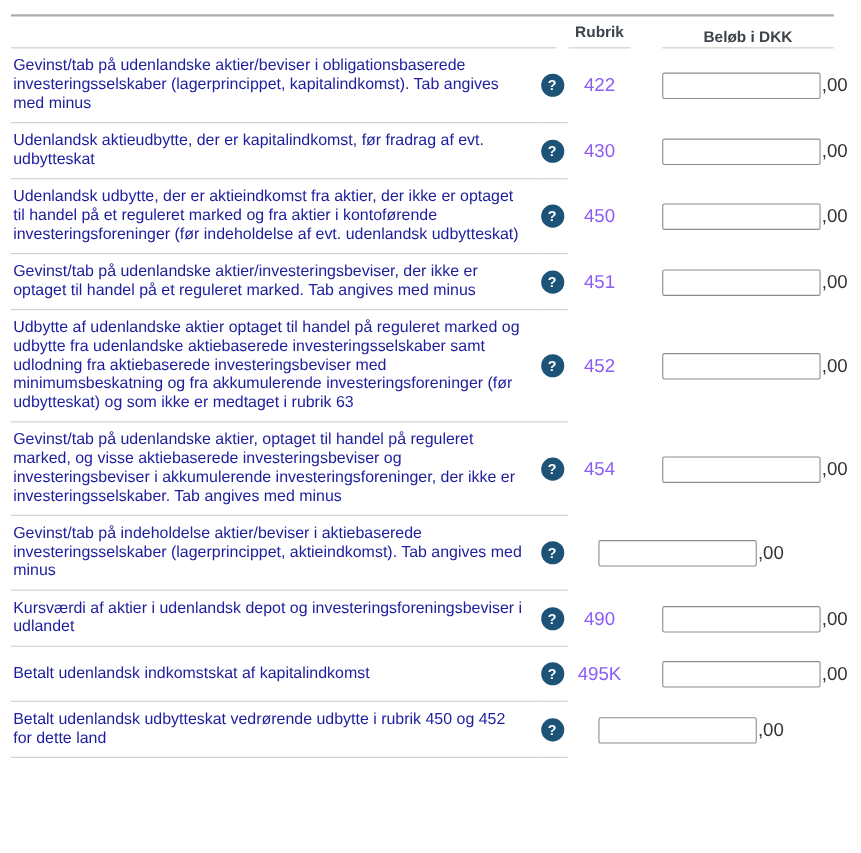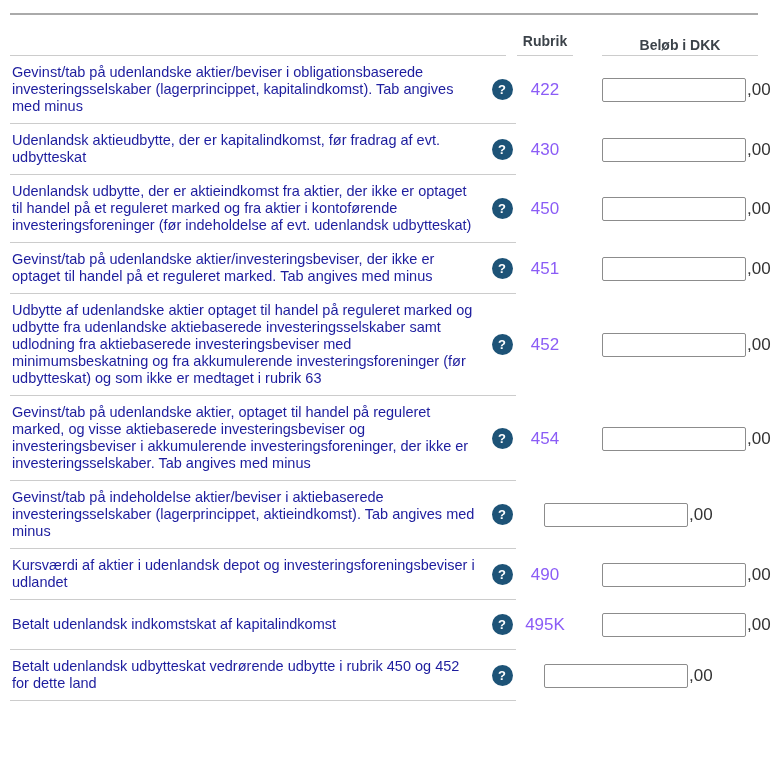--- a/index.html
+++ b/index.html
@@ -1,21 +1,21 @@
 <!DOCTYPE html>
 <html lang="da"><head>
 <meta charset="utf-8">
 <style>
   html,body{margin:0;padding:0;background:#fff;}
   body{font-family:"Liberation Sans",sans-serif;}
   .page{width:783px;height:775px;overflow:hidden;box-sizing:border-box;padding:13px 0 0 10px;background:#fff;}
   .topline{width:748px;height:2px;background:#aaaaaa;}
   .grid-cols{display:grid;grid-template-columns:478px 28px 58px 1fr;}
   
-  .hdr{height:41px;align-items:end;}
+  .hdr{height:29px;align-items:end;}
   .hdr-desc-underline{grid-column:1/3;border-bottom:1px solid #cccccc;margin-right:10px;height:100%;}
   .hdr-rubrik{border-bottom:1px solid #cccccc;text-align:center;font-weight:bold;font-size:14px;color:#3c434a;padding-bottom:6px;margin:0 1px;}
   .hdr-amount-wrap{display:flex;align-items:flex-end;height:100%;}
   .hdr-amount{margin-left:28px;width:156px;border-bottom:1px solid #cccccc;text-align:center;font-weight:bold;font-size:14px;color:#3c434a;padding-bottom:2px;}
   
   .row{min-height:50px;}
   .cell{display:flex;align-items:center;}
   .c-desc{border-bottom:1px solid #cccccc;padding:8px 12px 8px 2px;color:#1d1d9e;font-size:14.5px;line-height:17px;}
   .c-icon{border-bottom:1px solid #cccccc;justify-content:center;}
   .c-rubrik{justify-content:center;color:#8b5cf6;font-size:17px;}

